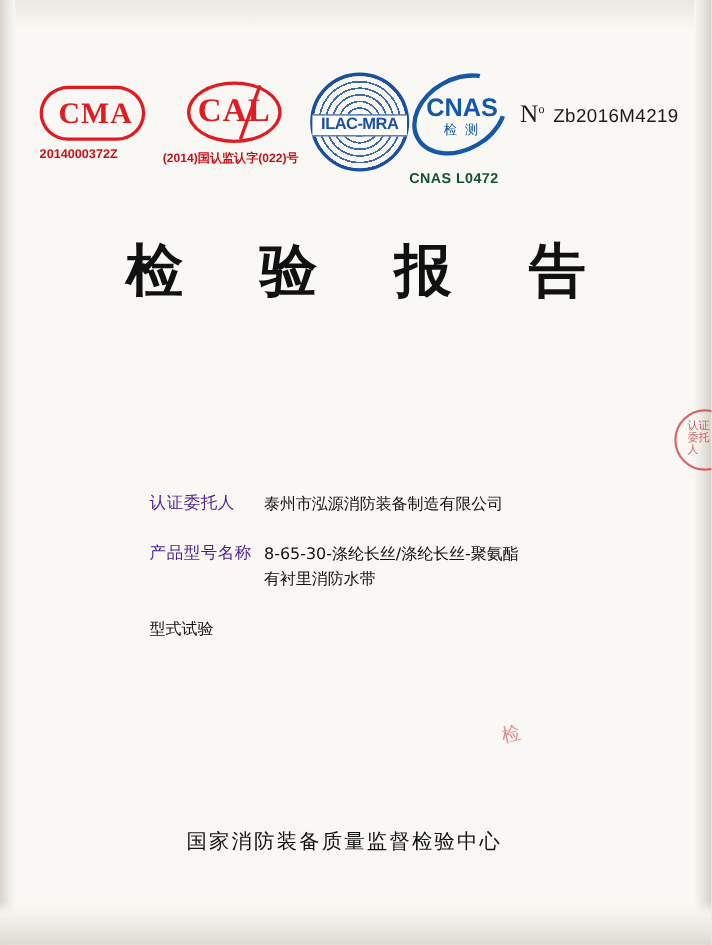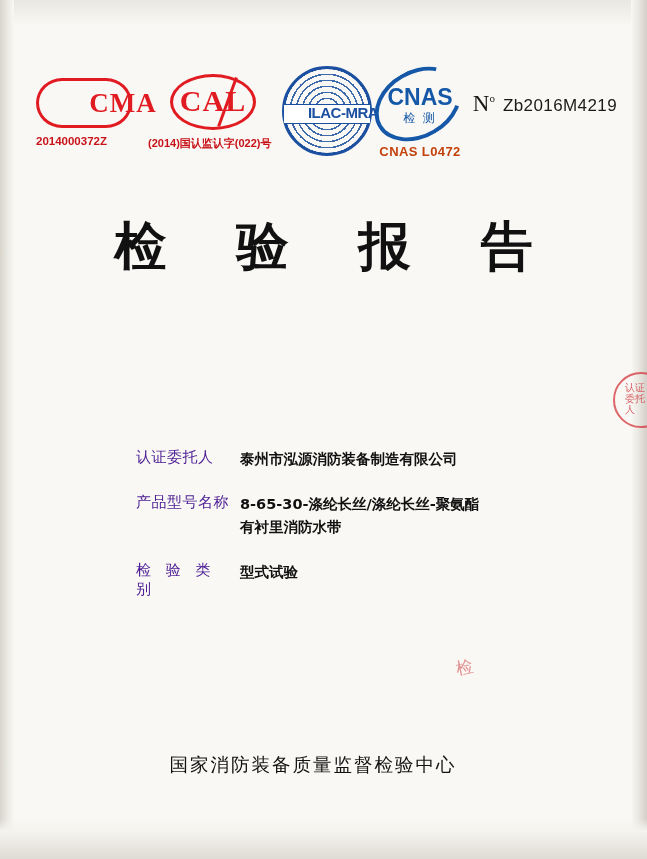--- a/index.html
+++ b/index.html
@@ -65,21 +65,20 @@
     position: absolute;
     left: 0; top: 0;
     width: 96px; height: 44px;
     line-height: 44px;
     text-align: center;
     color: #e11b22;
     font-weight: bold;
     font-size: 27px;
     letter-spacing: 1px;
     font-family: "Liberation Serif", serif;
-    padding-left: 36px;
   }
   .cma-num {
     margin-top: 7px;
     color: #c8121a;
     font-weight: bold;
     font-size: 11.5px;
     letter-spacing: 0px;
     white-space: nowrap;
     font-family: "Liberation Sans", sans-serif;
   }
@@ -142,21 +141,21 @@
   .ilac-band {
     position: absolute;
     left: 2px; top: 40px;
     width: 86px; height: 18px;
     background: #ffffff;
     border-top: 1px solid #1b4fa0;
     border-bottom: 1px solid #1b4fa0;
   }
   .ilac-text {
     position: absolute;
-    left: 16px; top: 39px;
+    left: 0; top: 39px;
     width: 90px;
     text-align: center;
     color: #1b4fa0;
     font-weight: bold;
     font-size: 15px;
     line-height: 20px;
     letter-spacing: -0.5px;
     font-family: "Liberation Sans", sans-serif;
   }
 
@@ -190,26 +189,25 @@
   .cnas-cn {
     position: absolute;
     left: 8px; top: 40px;
     width: 80px;
     text-align: center;
     color: #1558a8;
     font-size: 12px;
     letter-spacing: 2px;
   }
   .cnas-code {
-    margin-top: 2px;
-    color: #c2410c;
+    margin-top: 12px;
+    color: #14532d;
     font-weight: bold;
     font-size: 13px;
     letter-spacing: 0.4px;
-    text-align: center;
     width: 96px;
   }
 
   
   .report-no {
     position: absolute;
     right: 30px;
     top: 56px;
     display: flex;
     align-items: baseline;
@@ -267,21 +265,20 @@
     font-family: "DejaVu Sans", sans-serif;
   }
   .field-label.spaced {
     letter-spacing: 5px;
   }
   .field-value {
     font-size: 14.5px;
     color: #111;
     line-height: 23px;
     font-family: "DejaVu Sans", sans-serif;
-    font-weight: bold;
   }
 
   
   .footer-org {
     position: absolute;
     left: 0;
     top: 752px;
     width: 626px;
     text-align: center;
     font-size: 18.5px;
@@ -377,21 +374,20 @@
     <div class="field-row">
       <div class="field-label">认证委托人</div>
       <div class="field-value">泰州市泓源消防装备制造有限公司</div>
     </div>
     <div class="field-row">
       <div class="field-label">产品型号名称</div>
       <div class="field-value" style="white-space: pre-line;">8-65-30-涤纶长丝/涤纶长丝-聚氨酯
 有衬里消防水带</div>
     </div>
     <div class="field-row">
-      <div class="field-label spaced">检 验 类 别</div>
       <div class="field-value">型式试验</div>
     </div>
   </div>
 
   <div class="footer-org">国家消防装备质量监督检验中心</div>
 
   <div class="stamp-edge"></div>
   <div class="stamp-edge-text">认证委托人</div>
   <div class="stamp-small">检</div>
 </div>

